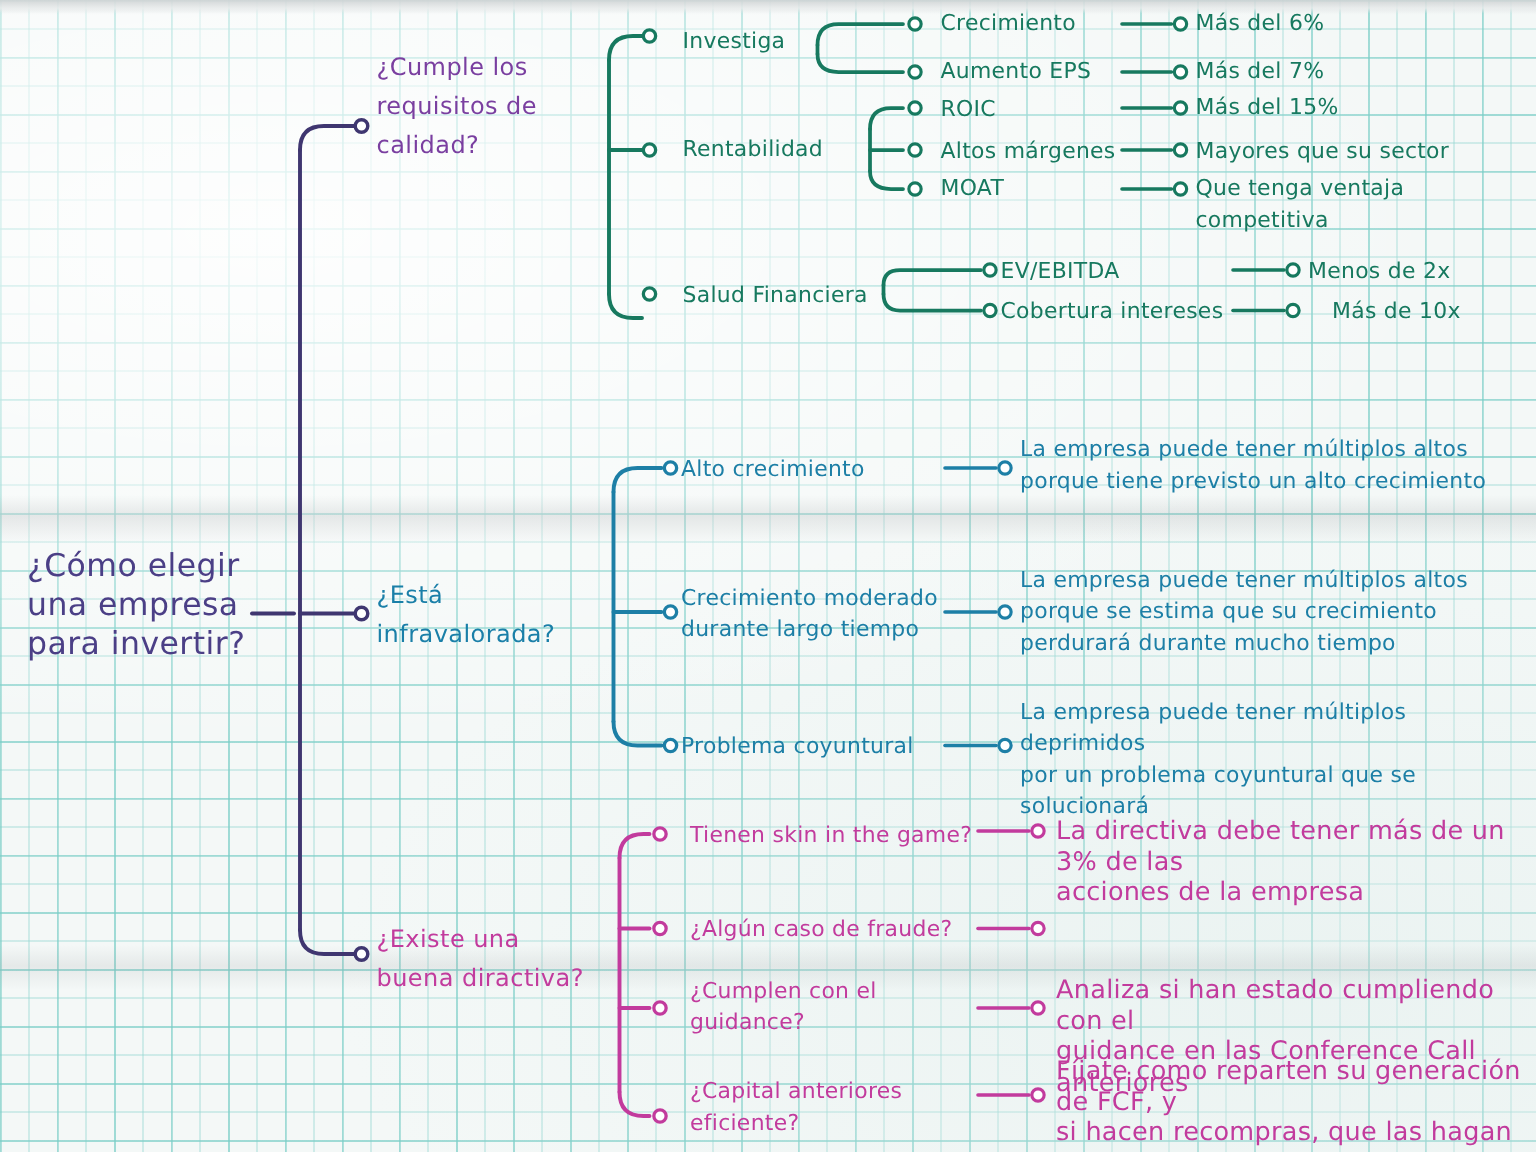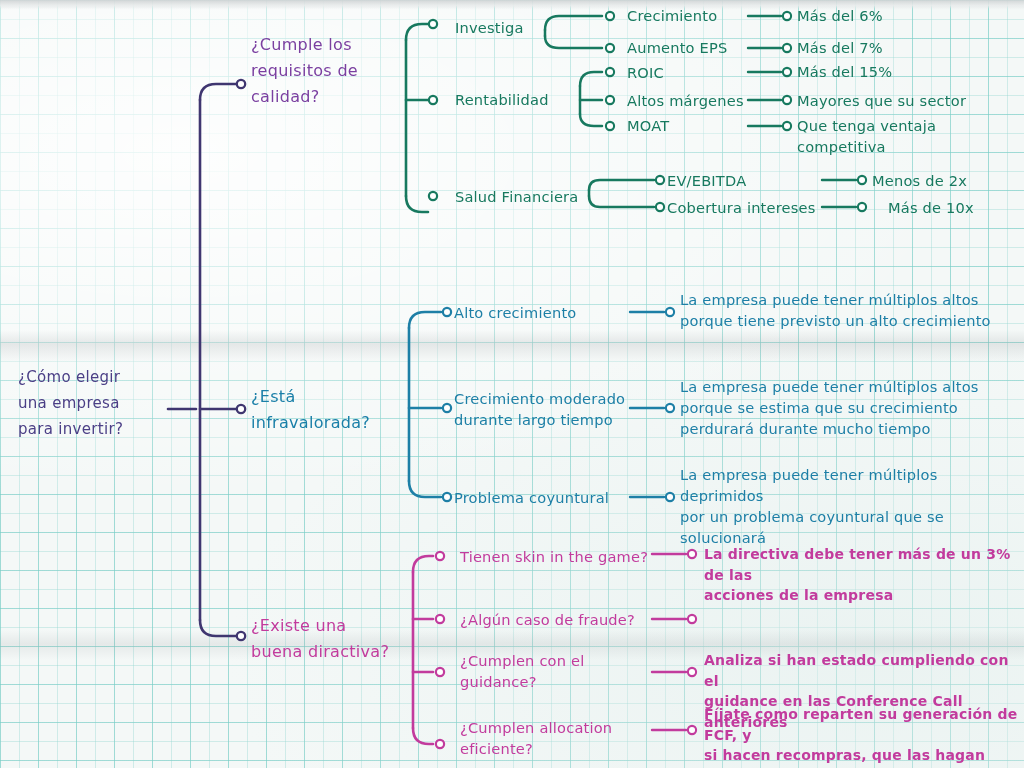--- a/index.html
+++ b/index.html
@@ -36,29 +36,29 @@
   svg#links{position:absolute;left:0;top:0;width:1024px;height:768px;}
   .lbl{
     position:absolute;
     font-family:"DejaVu Sans", sans-serif;
     font-size:14.2px;
     line-height:21px;
     letter-spacing:.2px;
     white-space:pre-line;
     font-weight:400;
   }
-  .root{ color:#4b3f86; font-size:15px; line-height:26px; letter-spacing:.3px;}
+  .root{ color:#4b3f86; font-size:21px; line-height:26px; letter-spacing:.3px;}
   .l1{ color:#7a3fa0; font-size:16px; line-height:26px; letter-spacing:.3px;}
   .l1.blue{ color:#1a7fa8; }
   .l1.pink{ color:#c23b9d; }
   .green{ color:#17795f; }
   .blue{ color:#1d7fa6; }
   .pink{ color:#c23b9d; }
   .sz15{ font-size:14.6px; line-height:21px;}
-  .sz14{ font-size:14px; line-height:20.5px;font-weight:bold;}
+  .sz14{ font-size:17px; line-height:20.5px;}
   #cta{
     position:absolute;left:8px;top:696px;width:258px;height:62px;
     border:3px dotted #ef9a3c;border-radius:15px;
     color:#5a5f63;font-size:13.6px;line-height:22px;
     padding:8px 10px 0 12px;box-sizing:border-box;
     font-family:"DejaVu Sans", sans-serif;
     background:rgba(255,255,255,0.35);
   }
 </style>
 </head>
@@ -251,20 +251,20 @@
   <div class="lbl pink sz14" style="left:704px;top:544px;width:316px;">La directiva debe tener más de un 3% de las
 acciones de la empresa</div>
 
   <div class="lbl pink sz15" style="left:460px;top:609px;">¿Algún caso de fraude?</div>
 
   <div class="lbl pink sz15" style="left:460px;top:650px;width:180px;">¿Cumplen con el
 guidance?</div>
   <div class="lbl pink sz14" style="left:704px;top:650px;width:316px;">Analiza si han estado cumpliendo con el
 guidance en las Conference Call anteriores</div>
 
-  <div class="lbl pink sz15" style="left:460px;top:717px;width:180px;">¿Cumplen allocation
+  <div class="lbl pink sz15" style="left:460px;top:717px;width:180px;">¿Capital anteriores
 eficiente?</div>
   <div class="lbl pink sz14" style="left:704px;top:704px;width:320px;">Fíjate como reparten su generación de FCF, y
 si hacen recompras, que las hagan cuando
 los múltiplos estén deprimidos</div>
 
 
 </div>
 
 </body></html>

